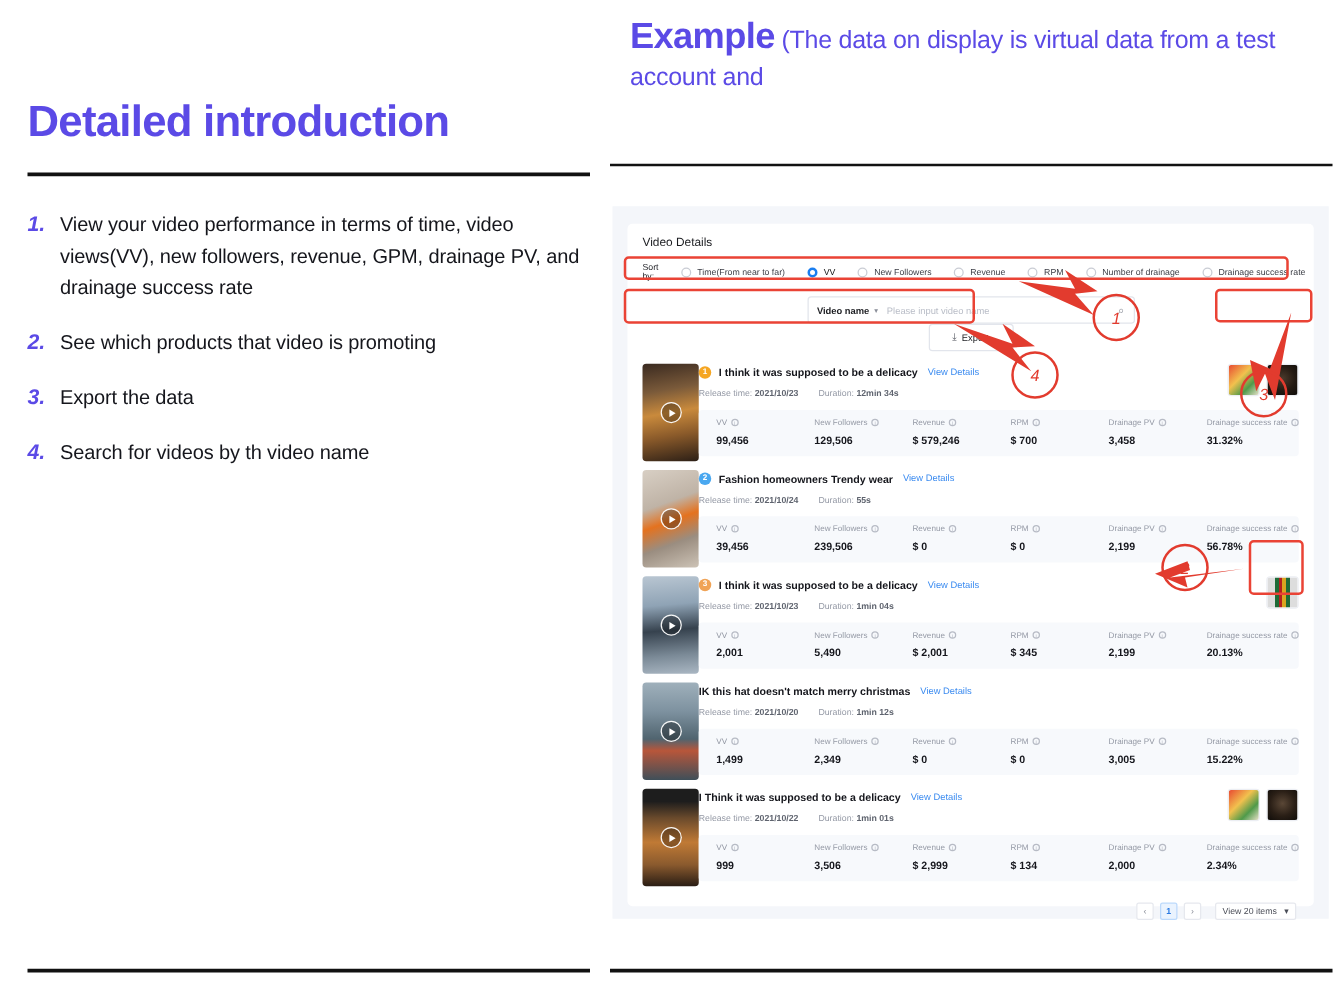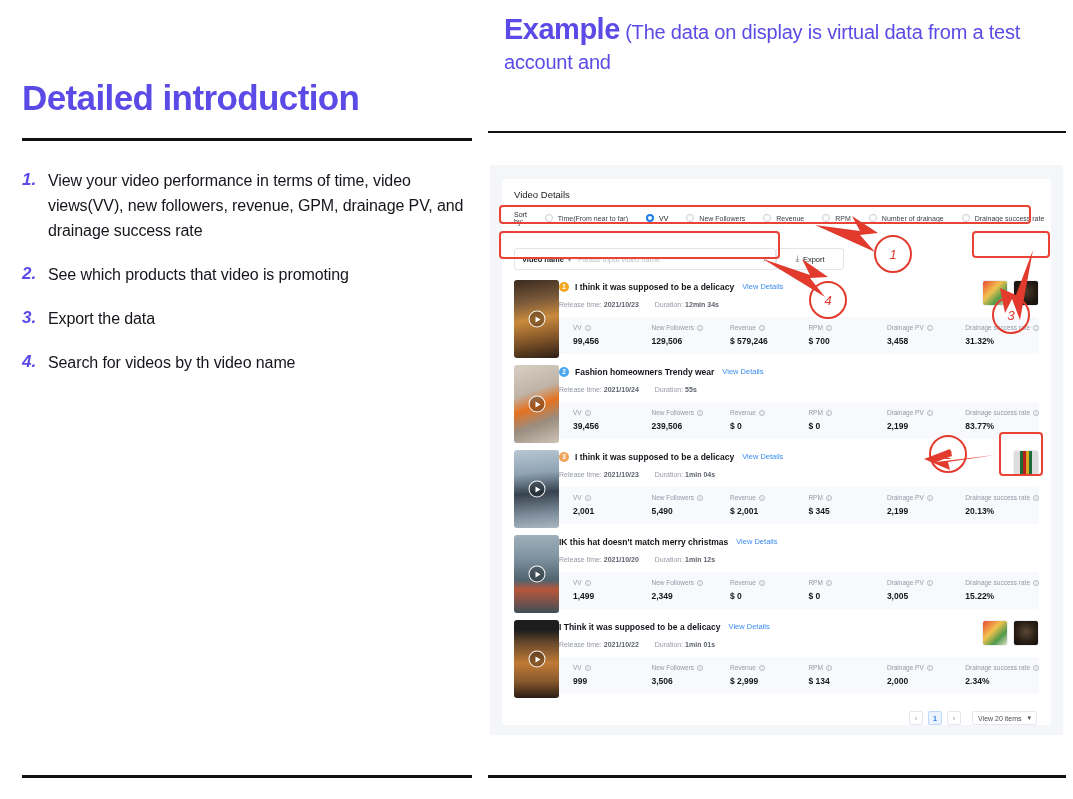--- a/index.html
+++ b/index.html
@@ -66,21 +66,21 @@
   .radio-opt { display: flex; align-items: center; margin-right: 18px; white-space: nowrap; }
   .radio-dot {
     width: 8px; height: 8px; border-radius: 50%; border: 1px solid #c9ccd4;
     background: #fff; margin-right: 5px; flex: 0 0 8px;
   }
   .radio-opt.sel .radio-dot { border: 2.5px solid #1a7ef0; background: #fff; }
   .radio-opt.sel .radio-label { color: #111; }
   .radio-label { font-size: 7px; color: #3b3d45; }
 
   
-  .search-row { display: flex; align-items: center; margin-top: 22px; }
+  .search-row { display: flex; align-items: center; justify-content: space-between; margin-top: 11px; flex-direction: column; }
   .search-box {
     width: 262px; height: 22px; border: 1px solid #e2e5ec; border-radius: 3px;
     display: flex; align-items: center; padding: 0 7px; background: #fff;
   }
   .sel-name { font-size: 7.5px; font-weight: 700; color: #1b1c20; white-space: nowrap; }
   .chev { margin: 0 7px 0 4px; font-size: 6px; color: #8a8e99; }
   .search-ph { font-size: 7.5px; color: #b9bdc7; flex: 1; }
   .search-ico { font-size: 9px; color: #8a8e99; }
   .export-btn {
     width: 68px; height: 22px; border: 1px solid #e2e5ec; border-radius: 3px;
@@ -329,21 +329,21 @@
                 <div class="metric">
                   <div class="m-label"><span>RPM</span><span class="m-info">i</span></div>
                   <div class="m-value">$ 0</div>
                 </div>
                 <div class="metric">
                   <div class="m-label"><span>Drainage PV</span><span class="m-info">i</span></div>
                   <div class="m-value">2,199</div>
                 </div>
                 <div class="metric">
                   <div class="m-label"><span>Drainage success rate</span><span class="m-info">i</span></div>
-                  <div class="m-value">83.77%</div>
+                  <div class="m-value">56.78%</div>
                 </div>
               </div>
             </div>
           </div>
 
           <div class="vrow">
             <div class="thumb" style="background:linear-gradient(175deg,#b9c6d2 0%,#8fa3b5 30%,#36424e 55%,#7b8a97 80%,#aab7c3 100%)">
               <div class="play"></div>
             </div>
             <div class="rowmain">

